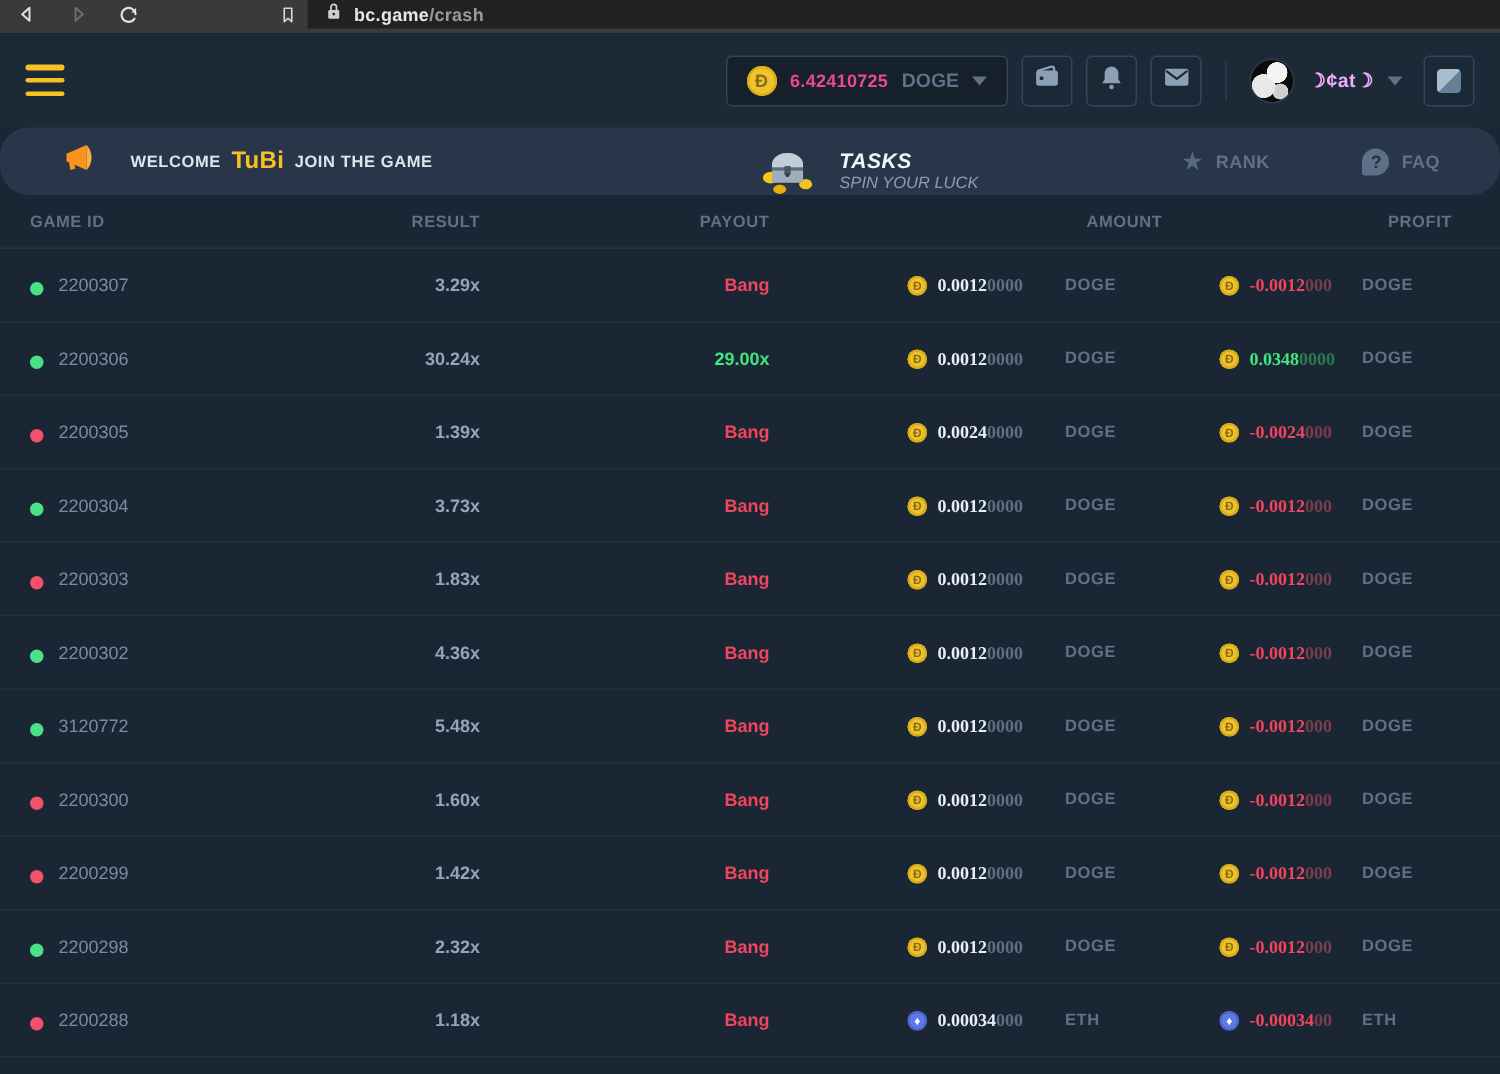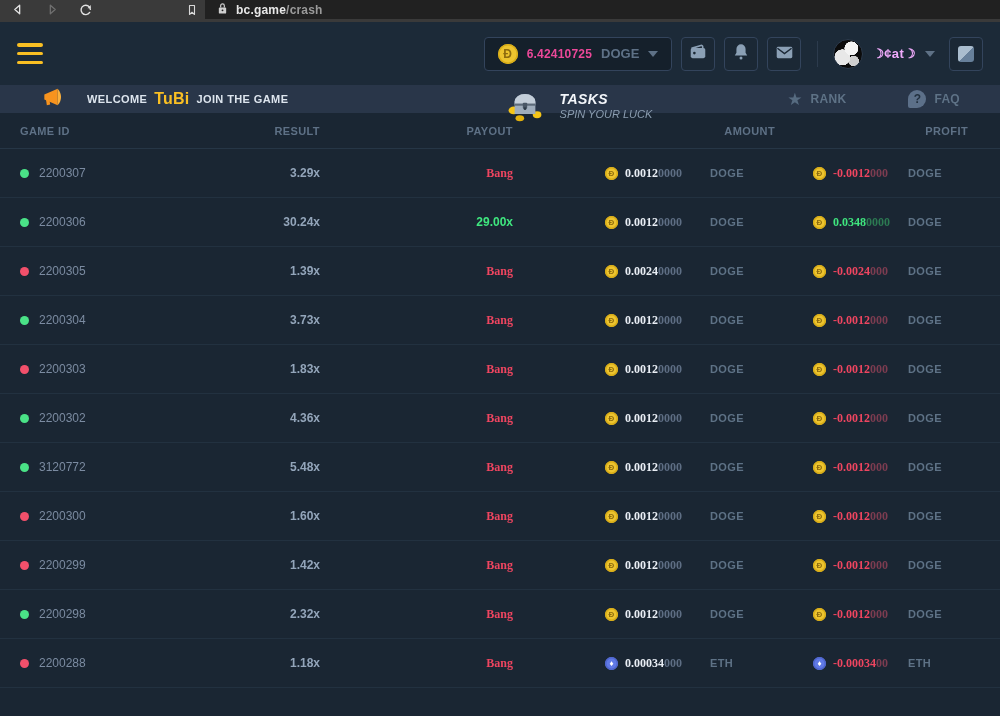--- a/index.html
+++ b/index.html
@@ -37,47 +37,47 @@
             radial-gradient(circle at 62% 30%, #f4f4f4 0 26%, transparent 27%),
             radial-gradient(circle at 30% 62%, #e8e8e8 0 30%, transparent 31%),
             radial-gradient(circle at 70% 75%, #cfcfcf 0 18%, transparent 19%),
             #0b0b0b; border:1px solid #2c3b4d; }
   .uname { font-size:13px; font-weight:bold; color:#f0abfc; margin:0 9px 0 9px; letter-spacing:.3px; }
   .chat-btn { margin-left:14px; }
   .chat-glyph { width:16px; height:16px; border-radius:3px;
                 background:linear-gradient(135deg,#aabdce 0 52%,#67809a 52% 100%); }
 
   
-  .banner { height:28px; background:#293649; display:flex; align-items:center; padding:0 40px; }
+  .banner { height:45px; background:#293649; display:flex; align-items:center; padding:0 40px;border-radius:19px; }
   .mega { flex:0 0 auto; }
   .welcome { margin-left:25px; font-size:11px; font-weight:bold; color:#dde5ee; letter-spacing:.4px; display:flex; align-items:center; gap:7px; white-space:nowrap; }
   .welcome .uname-y { font-size:16px; font-weight:bold; color:#f9bf23; letter-spacing:.2px; }
   .tasks { display:flex; gap:16px; margin-left:auto; cursor:pointer;margin-top:20px; }
   .tasks-txt { display:flex; flex-direction:column; line-height:1.2; font-style:italic; }
   .tasks-title { font-size:14px; font-weight:bold; color:#f3f6fa; letter-spacing:.4px; }
   .tasks-sub { font-size:11px; color:#8b9db0; }
   .rank { display:flex; align-items:center; gap:8px; margin-left:135px; cursor:pointer; }
   .star { color:#566b80; font-size:17px; line-height:1; }
   .meta-label { font-size:12px; font-weight:bold; color:#5e7286; letter-spacing:.3px; }
   .faq { display:flex; align-items:center; gap:8px; margin-left:62px; cursor:pointer; }
   .qmark { width:18px; height:18px; border-radius:50% 50% 50% 2px; background:#5c7089; color:#22303f;
            font-size:12px; font-weight:bold; display:flex; align-items:center; justify-content:center; }
 
   
   .grid5 { display:grid; grid-template-columns:180px 120px 193px 262px 1fr; align-items:center; padding:0 32px 0 20px; }
   .thead { height:36px; border-bottom:1px solid #263646; }
   .th { font-size:11px; font-weight:bold; color:#5e7186; letter-spacing:.4px; }
   .th.r { text-align:right; }
   .trow { height:49px; border-bottom:1px solid #223140; cursor:pointer; }
-  .c-id { display:flex; align-items:center; gap:10px; font-size:12px; color:#7b8ba1; }
+  .c-id { display:flex; align-items:flex-end; gap:10px; font-size:12px; color:#7b8ba1; }
   .dot { width:9px; height:9px; border-radius:50%; }
   .dot.green { background:#4ae287; } .dot.red { background:#f2506b; }
   .c-result { text-align:right; font-size:12px; font-weight:bold; color:#93a5ba; }
   .c-payout { text-align:right; font-size:12px; font-weight:bold; }
-  .c-payout.bang { color:#ef4560;font-family:Liberation Serif, serif; } .c-payout.win { color:#3fe77f; }
+  .c-payout.bang { color:#ef4560; } .c-payout.win { color:#3fe77f; }
   .c-money { display:flex; align-items:center; font-size:12px; font-weight:bold; }
   .c-amount { padding-left:92px; } .c-profit { padding-left:38px; }
   .val { margin-left:7px; white-space:nowrap;font-family:Liberation Serif, serif; }
   .c-amount .val { min-width:85px; } .c-profit .val { min-width:75px; }
   .val i, .val b { font-style:normal; font-weight:bold; }
   .amount .val b { color:#e9eef5; } .amount .val i { color:#5e6e84; }
   .loss .val b { color:#ef4560; } .loss .val i { color:#7c3c50; }
   .win  .val b { color:#3fe77f; } .win  .val i { color:#2c7a52; }
   .cur { font-size:11px; font-weight:bold; color:#5e7286; letter-spacing:.4px; }
 </style>

